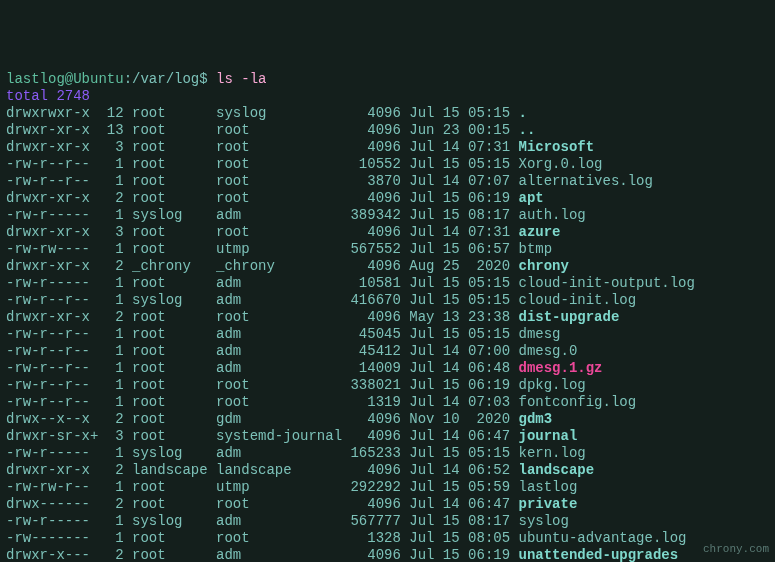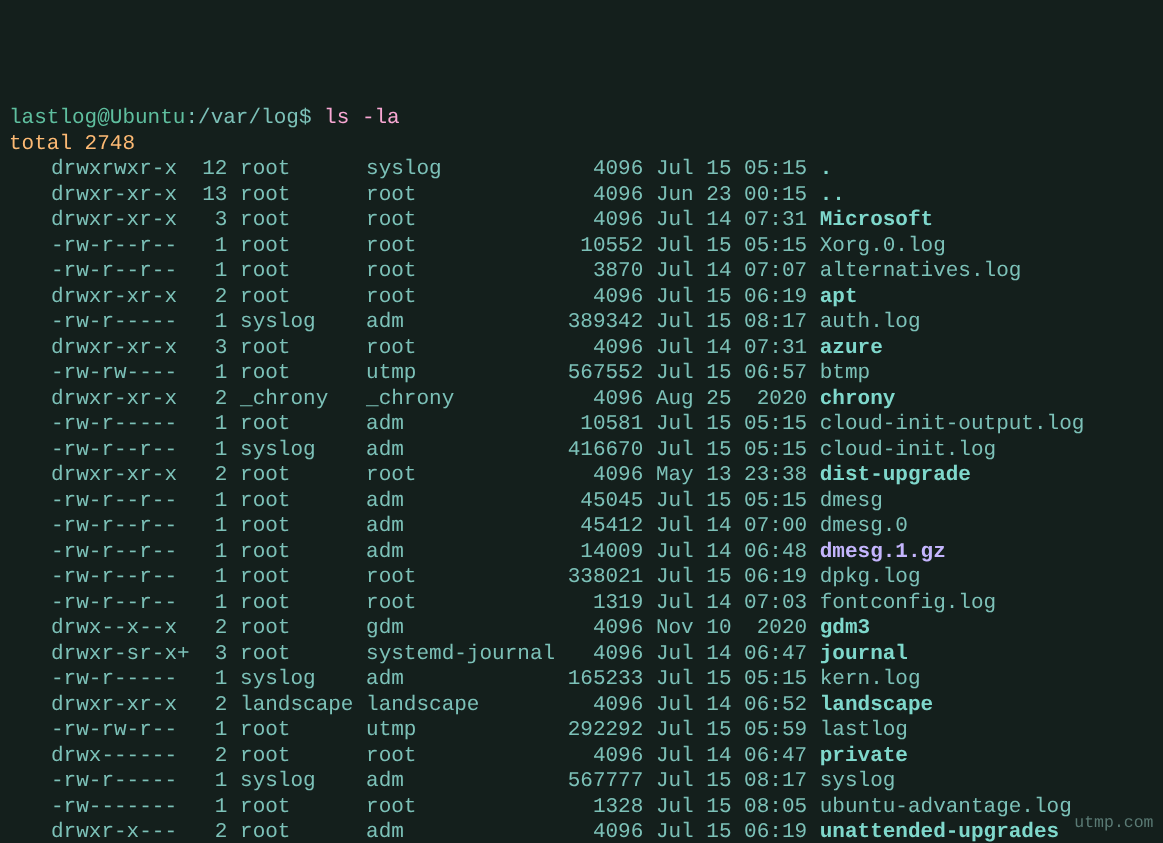--- a/index.html
+++ b/index.html
@@ -11,31 +11,31 @@
       color: #7cc1b8;
       padding: 3px 6px;
       white-space: pre;
       width: 775px;
       height: 562px;
       overflow: hidden;
     }
     .prompt-user { color: #5fbf9f; }
     .prompt-path { color: #7cc1b8; }
     .cmd { color: #f9a8d4; }
-    .total { color: #fdba74; }
-    .row { color: #7cc1b8; margin-left: 28px; }
+    .total { color: #8b5cf6; }
+    .row { color: #7cc1b8; }
     .dir { color: #7fd8cc; font-weight: bold; }
-    .archive { color: #c4b5fd; font-weight: bold; }
+    .archive { color: #ec4899; font-weight: bold; }
     .file { color: #7cc1b8; }
     .watermark { position: absolute; right: 6px; bottom: 4px; color: #5a7a74; font-size: 11px; }
   </style>
 </head>
 <body>
 
 
 
 <div><span class="prompt-user">lastlog@Ubuntu</span><span class="prompt-path">:</span><span class="prompt-path">/var/log</span><span class="prompt-path">$ </span><span class="cmd">ls -la</span>
 <span class="total">total 2748</span>
 <div id="rows"><div class="row">drwxrwxr-x  12 root      syslog            4096 Jul 15 05:15 <span class="dir">.</span></div><div class="row">drwxr-xr-x  13 root      root              4096 Jun 23 00:15 <span class="dir">..</span></div><div class="row">drwxr-xr-x   3 root      root              4096 Jul 14 07:31 <span class="dir">Microsoft</span></div><div class="row">-rw-r--r--   1 root      root             10552 Jul 15 05:15 <span class="file">Xorg.0.log</span></div><div class="row">-rw-r--r--   1 root      root              3870 Jul 14 07:07 <span class="file">alternatives.log</span></div><div class="row">drwxr-xr-x   2 root      root              4096 Jul 15 06:19 <span class="dir">apt</span></div><div class="row">-rw-r-----   1 syslog    adm             389342 Jul 15 08:17 <span class="file">auth.log</span></div><div class="row">drwxr-xr-x   3 root      root              4096 Jul 14 07:31 <span class="dir">azure</span></div><div class="row">-rw-rw----   1 root      utmp            567552 Jul 15 06:57 <span class="file">btmp</span></div><div class="row">drwxr-xr-x   2 _chrony   _chrony           4096 Aug 25  2020 <span class="dir">chrony</span></div><div class="row">-rw-r-----   1 root      adm              10581 Jul 15 05:15 <span class="file">cloud-init-output.log</span></div><div class="row">-rw-r--r--   1 syslog    adm             416670 Jul 15 05:15 <span class="file">cloud-init.log</span></div><div class="row">drwxr-xr-x   2 root      root              4096 May 13 23:38 <span class="dir">dist-upgrade</span></div><div class="row">-rw-r--r--   1 root      adm              45045 Jul 15 05:15 <span class="file">dmesg</span></div><div class="row">-rw-r--r--   1 root      adm              45412 Jul 14 07:00 <span class="file">dmesg.0</span></div><div class="row">-rw-r--r--   1 root      adm              14009 Jul 14 06:48 <span class="archive">dmesg.1.gz</span></div><div class="row">-rw-r--r--   1 root      root            338021 Jul 15 06:19 <span class="file">dpkg.log</span></div><div class="row">-rw-r--r--   1 root      root              1319 Jul 14 07:03 <span class="file">fontconfig.log</span></div><div class="row">drwx--x--x   2 root      gdm               4096 Nov 10  2020 <span class="dir">gdm3</span></div><div class="row">drwxr-sr-x+  3 root      systemd-journal   4096 Jul 14 06:47 <span class="dir">journal</span></div><div class="row">-rw-r-----   1 syslog    adm             165233 Jul 15 05:15 <span class="file">kern.log</span></div><div class="row">drwxr-xr-x   2 landscape landscape         4096 Jul 14 06:52 <span class="dir">landscape</span></div><div class="row">-rw-rw-r--   1 root      utmp            292292 Jul 15 05:59 <span class="file">lastlog</span></div><div class="row">drwx------   2 root      root              4096 Jul 14 06:47 <span class="dir">private</span></div><div class="row">-rw-r-----   1 syslog    adm             567777 Jul 15 08:17 <span class="file">syslog</span></div><div class="row">-rw-------   1 root      root              1328 Jul 15 08:05 <span class="file">ubuntu-advantage.log</span></div><div class="row">drwxr-x---   2 root      adm               4096 Jul 15 06:19 <span class="dir">unattended-upgrades</span></div></div></div>
-<span class="watermark">utmp.com</span>
+<span class="watermark">chrony.com</span>
 
 
 
 
 </body></html>

